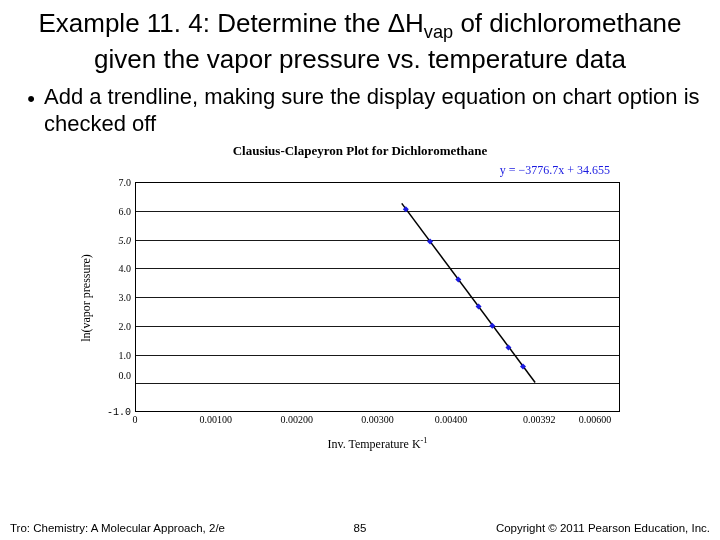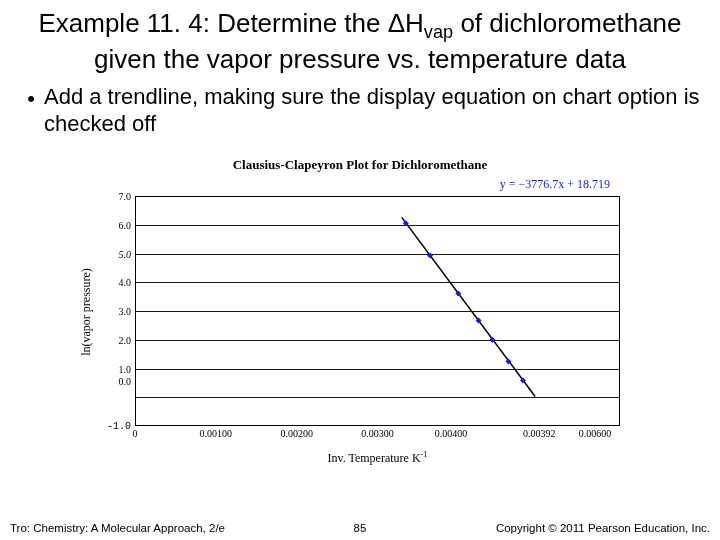--- a/index.html
+++ b/index.html
@@ -6,21 +6,21 @@
   html, body { width: 720px; height: 540px; font-family: Arial, Helvetica, sans-serif; background: #fff; color: #000; }
   .slide { width: 720px; height: 540px; position: relative; padding: 8px 18px 0 18px; }
 
   .title { text-align: center; font-size: 26px; line-height: 1.18; margin-bottom: 10px; }
   .title .sub { vertical-align: sub; font-size: 0.7em; }
 
   .bullet-row { display: flex; align-items: flex-start; margin-top: 6px; }
   .bullet-dot { width: 26px; text-align: center; font-size: 22px; line-height: 1; padding-top: 4px; }
   .bullet-text { font-size: 22px; line-height: 1.2; flex: 1; }
 
-  .chart-wrap { position: relative; width: 560px; height: 310px; margin: 20px auto 0 auto; }
+  .chart-wrap { position: relative; width: 560px; height: 310px; margin: 6px auto 0 auto; }
   .chart-title { text-align: center; font-size: 13px; font-weight: bold; font-family: 'Times New Roman', serif; }
   .chart-eqn { text-align: right; font-size: 12px; color: #1a1ae0; font-family: 'Times New Roman', serif; padding-right: 30px; margin-top: 4px; }
 
   .plot { position: relative; width: 485px; height: 230px; margin-left: 55px; margin-top: 4px; }
   .plot-area { position: absolute; left: 0; top: 0; width: 100%; height: 100%; border: 1px solid #000; background: #fff; }
   .gridline-h { position: absolute; left: 0; width: 100%; height: 1px; background: #000; opacity: 0.9; }
   .plot svg { position: absolute; left: 0; top: 0; }
   .yticks { position: absolute; left: -34px; top: 0; height: 100%; width: 30px; font-size: 10px; font-family: 'Times New Roman', serif; }
   .ytick { position: absolute; width: 30px; text-align: right; transform: translateY(-50%); }
   .xticks { position: absolute; left: 0; bottom: -16px; width: 100%; height: 14px; font-size: 10px; font-family: 'Times New Roman', serif; }
@@ -43,29 +43,29 @@
     <span>Example 11. 4: Determine the </span><span>Δ</span><span>H</span><span class="sub">vap</span><span> of dichloromethane given the vapor pressure vs. temperature data</span>
   </div>
 
   <div class="bullet-row">
     <div class="bullet-dot">•</div>
     <div class="bullet-text">Add a trendline, making sure the display equation on chart option is checked off</div>
   </div>
 
   <div class="chart-wrap">
     <div class="chart-title">Clausius-Clapeyron Plot for Dichloromethane</div>
-    <div class="chart-eqn">y = −3776.7x + 18.719</div>
+    <div class="chart-eqn">y = −3776.7x + 34.655</div>
 
     <div class="ylabel">ln(vapor pressure)</div>
 
     <div class="plot">
       <div class="plot-area"></div>
       <div class="yticks" id="yticks">
           <div class="ytick" style="top: 230px; font-family: Liberation Mono, monospace;">-1.0</div>
-          <div class="ytick" style="top: 185px;">0.0</div>
+          <div class="ytick" style="top: 193px;">0.0</div>
           <div class="ytick" style="top: 172.5px;">1.0</div>
           <div class="ytick" style="top: 143.75px;">2.0</div>
           <div class="ytick" style="top: 115px;">3.0</div>
           <div class="ytick" style="top: 86.25px;">4.0</div>
           <div class="ytick" style="top: 57.5px; font-style: italic;">5.0</div>
           <div class="ytick" style="top: 28.75px;">6.0</div>
           <div class="ytick" style="top: 0px;">7.0</div>
         </div>
       <div class="xticks" id="xticks">
           <div class="xtick" style="left: 0px;">0</div>

